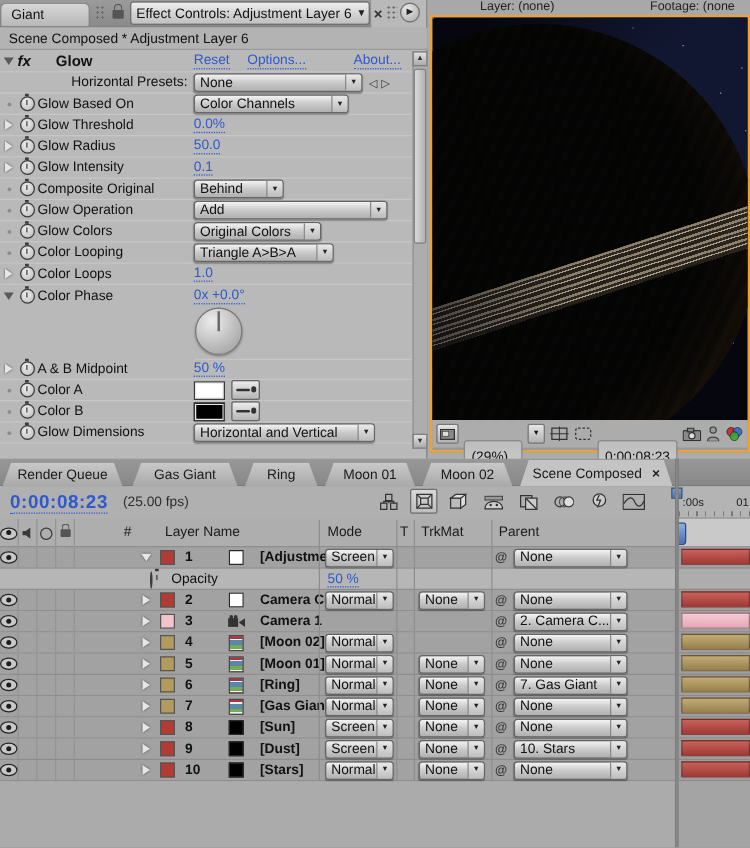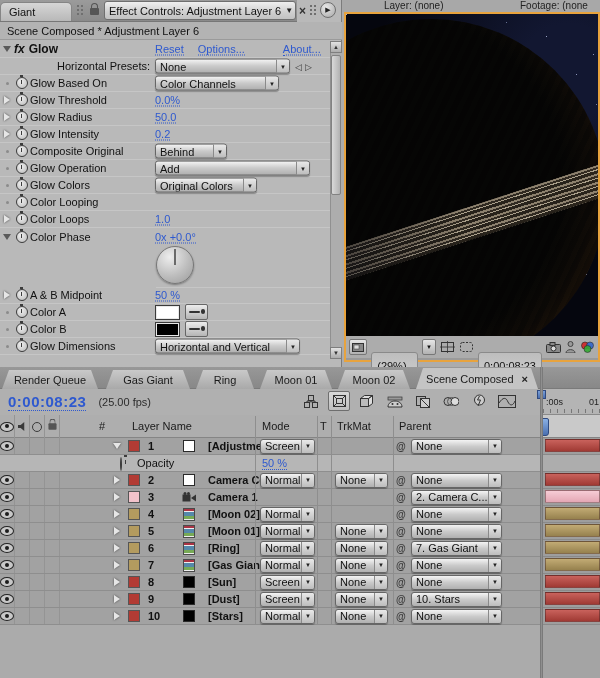--- a/index.html
+++ b/index.html
@@ -31,21 +31,21 @@
   .tri-d{width:0;height:0;border-top:6px solid #e6e6e6;border-left:4px solid transparent;border-right:4px solid transparent;filter:drop-shadow(0 0 1px #444);}
   .tri-dk{border-top-color:#5a5a5a;filter:none;}
   .pdot{width:3px;height:3px;border-radius:50%;background:#8b8b8b;}
   .sw{width:10px;height:10px;border:1px solid #3c3c3c;border-radius:50%;position:relative;background:radial-gradient(circle at 40% 35%,#f0f0f0,#b8b8b8);}
   .sw::before{content:"";position:absolute;top:-3px;left:3px;width:3px;height:2px;background:#3c3c3c;}
   .sw::after{content:"";position:absolute;left:4px;top:2px;width:1px;height:4px;background:#3c3c3c;}
   .bval{color:#2E59CF;border-bottom:1px dotted #2E59CF;line-height:12px;white-space:nowrap;}
   .link{color:#2E59CF;border-bottom:1px dotted #2E59CF;margin-right:14px;white-space:nowrap;}
   .dd{height:15px;box-sizing:border-box;border:1px solid #666;border-radius:3px;background:linear-gradient(#f4f4f4,#cacaca 50%,#b0b0b0);display:flex;align-items:center;padding:0 0 0 4px;white-space:nowrap;box-shadow:0 1px 1px rgba(0,0,0,.3);overflow:hidden;}
   .dda{margin-left:auto;display:flex;align-items:center;align-self:stretch;border-left:1px solid #8a8a8a;padding:0 3px;font-size:6px;color:#222;background:linear-gradient(#e9e9e9,#bdbdbd);}
-  .fxsym{font-style:italic;font-weight:bold;font-size:12px;margin-right:4px;}
+  .fxsym{font-style:italic;font-weight:bold;font-size:12px;margin-right:20px;}
   .epname{font-weight:bold;font-size:12px;}
   .dial{width:36px;height:36px;border-radius:50%;border:1px solid #777;background:radial-gradient(circle at 35% 28%,#ededed,#bdbdbd 55%,#9a9a9a);box-shadow:0 1px 2px rgba(0,0,0,.35);position:relative;}
   .dial::after{content:"";position:absolute;left:17px;top:2px;width:2px;height:16px;background:#6a6a6a;}
   .swatch{width:23px;height:13px;border:1px solid #3a3a3a;box-shadow:inset 0 0 0 1px #e8e8e8;}
   .edbtn{width:21px;height:14px;border:1px solid #666;border-radius:2px;background:linear-gradient(#ececec,#b5b5b5);margin-left:5px;position:relative;}
   .edbtn::before{content:"";position:absolute;left:3px;top:6px;width:11px;height:2px;background:#333;border-radius:1px;}
   .edbtn::after{content:"";position:absolute;right:2px;top:4px;width:4px;height:5px;background:#333;border-radius:2px;}
   .preset-arrows{display:flex;gap:3px;margin-left:5px;color:#3a3a3a;font-size:9px;}
   
   .sb{left:330px;width:12px;background:#adadad;border-left:1px solid #909090;box-sizing:border-box;}
@@ -207,21 +207,21 @@
     </div>
     <div class="eprow" style="top:126px">
       <span class="slot-exp">
           <span class="tri-r"></span>
         </span>
       <span class="slot-sw">
           <span class="sw"></span>
         </span>
       <span class="plabel">Glow Intensity</span>
       <span class="ctrl">
-          <span class="bval">0.2</span>
+          <span class="bval">0.1</span>
         </span>
     </div>
     <div class="eprow" style="top:143px">
       <span class="slot-exp">
           <span class="pdot"></span>
         </span>
       <span class="slot-sw">
           <span class="sw"></span>
         </span>
       <span class="plabel">Composite Original</span>
@@ -263,20 +263,26 @@
         </span>
     </div>
     <div class="eprow" style="top:194px">
       <span class="slot-exp">
           <span class="pdot"></span>
         </span>
       <span class="slot-sw">
           <span class="sw"></span>
         </span>
       <span class="plabel">Color Looping</span>
+      <span class="ctrl">
+          <span class="dd" style="width:112px">
+            <span>Triangle A&gt;B&gt;A</span>
+            <span class="dda">▼</span>
+          </span>
+        </span>
     </div>
     <div class="eprow" style="top:211px">
       <span class="slot-exp">
           <span class="tri-r"></span>
         </span>
       <span class="slot-sw">
           <span class="sw"></span>
         </span>
       <span class="plabel">Color Loops</span>
       <span class="ctrl">

